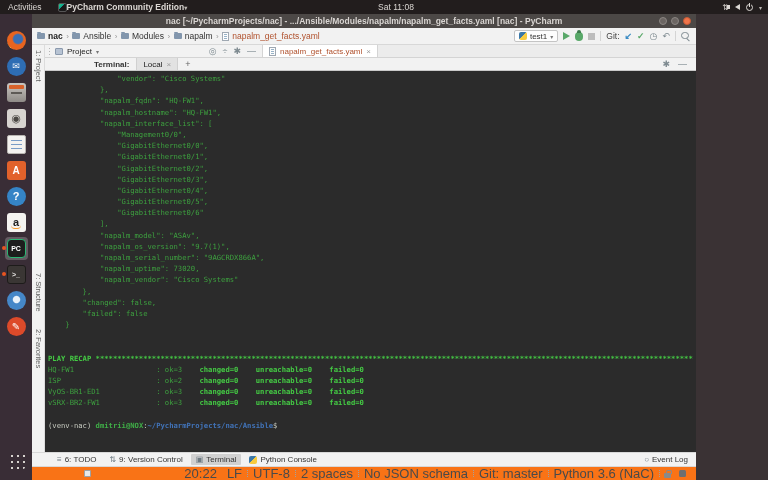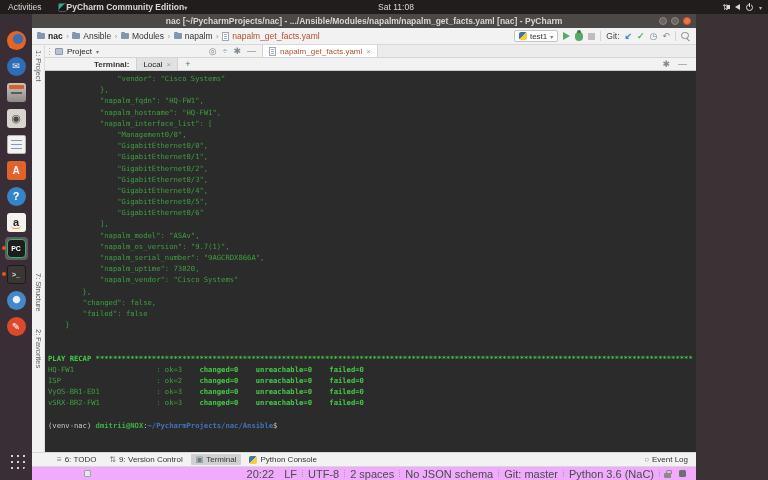--- a/index.html
+++ b/index.html
@@ -128,22 +128,22 @@
   .seg-u  { color:#3fae47; font-weight:bold; }
   .seg-b  { color:#4173b8; font-weight:bold; }
 
   .bottombar { height:14px; background:#f2f2f2; border-top:1px solid #d8d8d8; display:flex; align-items:center; gap:3px;
                font-size:8px; color:#333; padding-left:20px; flex:0 0 auto; }
   .bb-item { display:flex; align-items:center; gap:3px; padding:1px 5px; border-radius:1px; }
   .bb-item.active { background:#d0d0d0; }
   .bb-ico { color:#6d7a82; font-size:8px; }
   .eventlog { margin-left:auto; margin-right:8px; display:flex; align-items:center; gap:3px; }
 
-  .statusbar { height:14px; background:#f0abfc; border-top:1px solid #d8d8d8; display:flex; align-items:center;
-               font-size:11px; color:#4a4a4a; flex:0 0 auto; }
+  .statusbar { height:14px; background:#f97316; border-top:1px solid #d8d8d8; display:flex; align-items:center;
+               font-size:13px; color:#4a4a4a; flex:0 0 auto; }
   .sb-left-ico { margin-left:52px; width:7px; height:7px; border:1px solid #9aa2a8; border-radius:1px; background:#e8e8e8; }
   .sb-right { margin-left:auto; margin-right:6px; display:flex; align-items:center; }
   .sb-item { padding:0 5px; white-space:nowrap; }
   .sb-sep { width:1px; height:7px; border-left:1px dotted #a0a0a0; }
   .lock-ico { width:7px; height:5px; background:#8a8a8a; border-radius:1px; position:relative; margin:0 4px; margin-top:3px; }
   .lock-ico::before { content:""; position:absolute; top:-3px; left:1.5px; width:4px; height:3px; border:1px solid #8a8a8a; border-bottom:none; border-radius:2px 2px 0 0; }
   .hector-ico { width:7px; height:7px; background:#6f6f6f; border-radius:1.5px; margin:0 4px; }
 </style>
 </head>
 <body>

